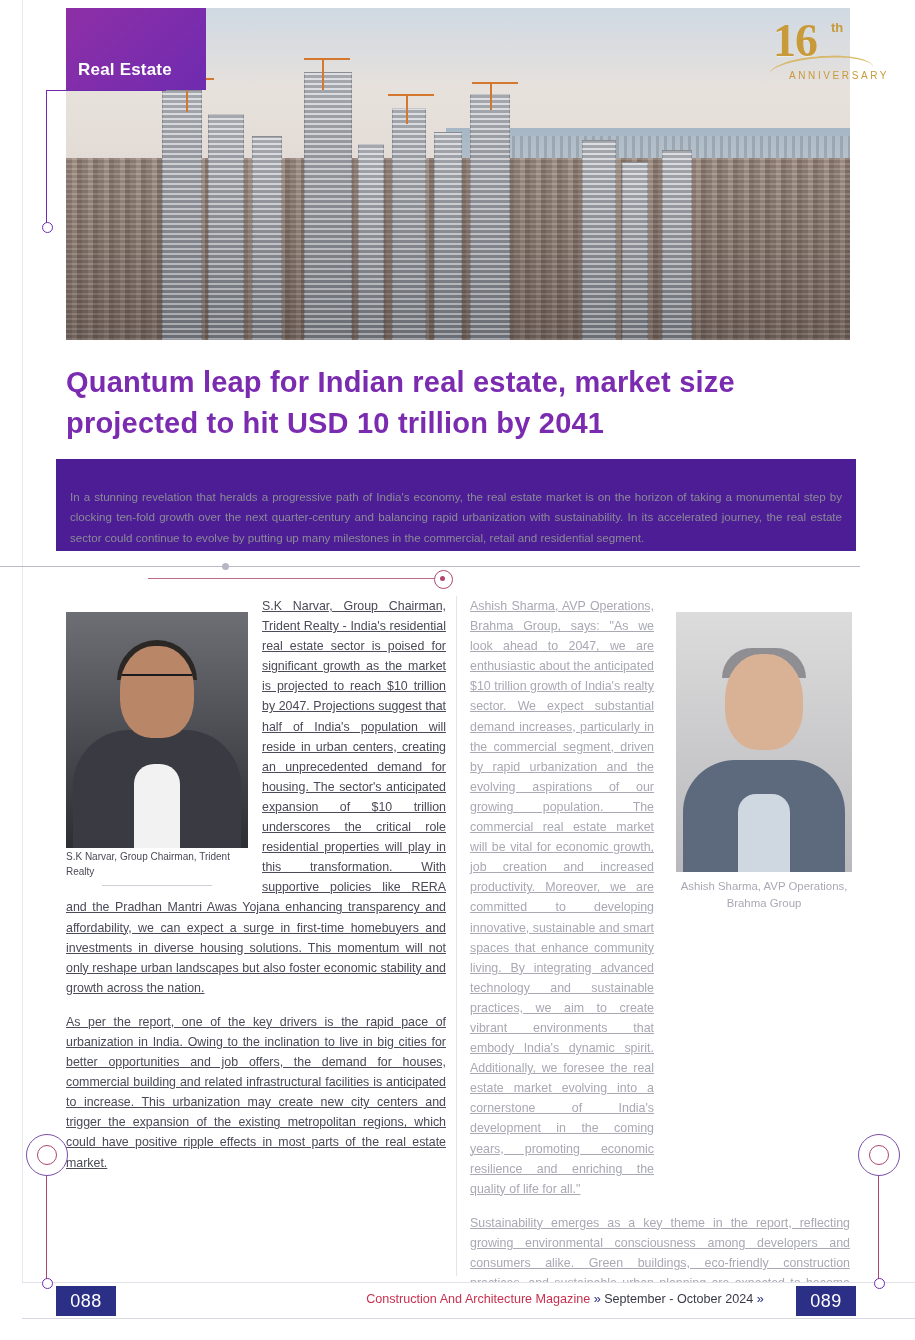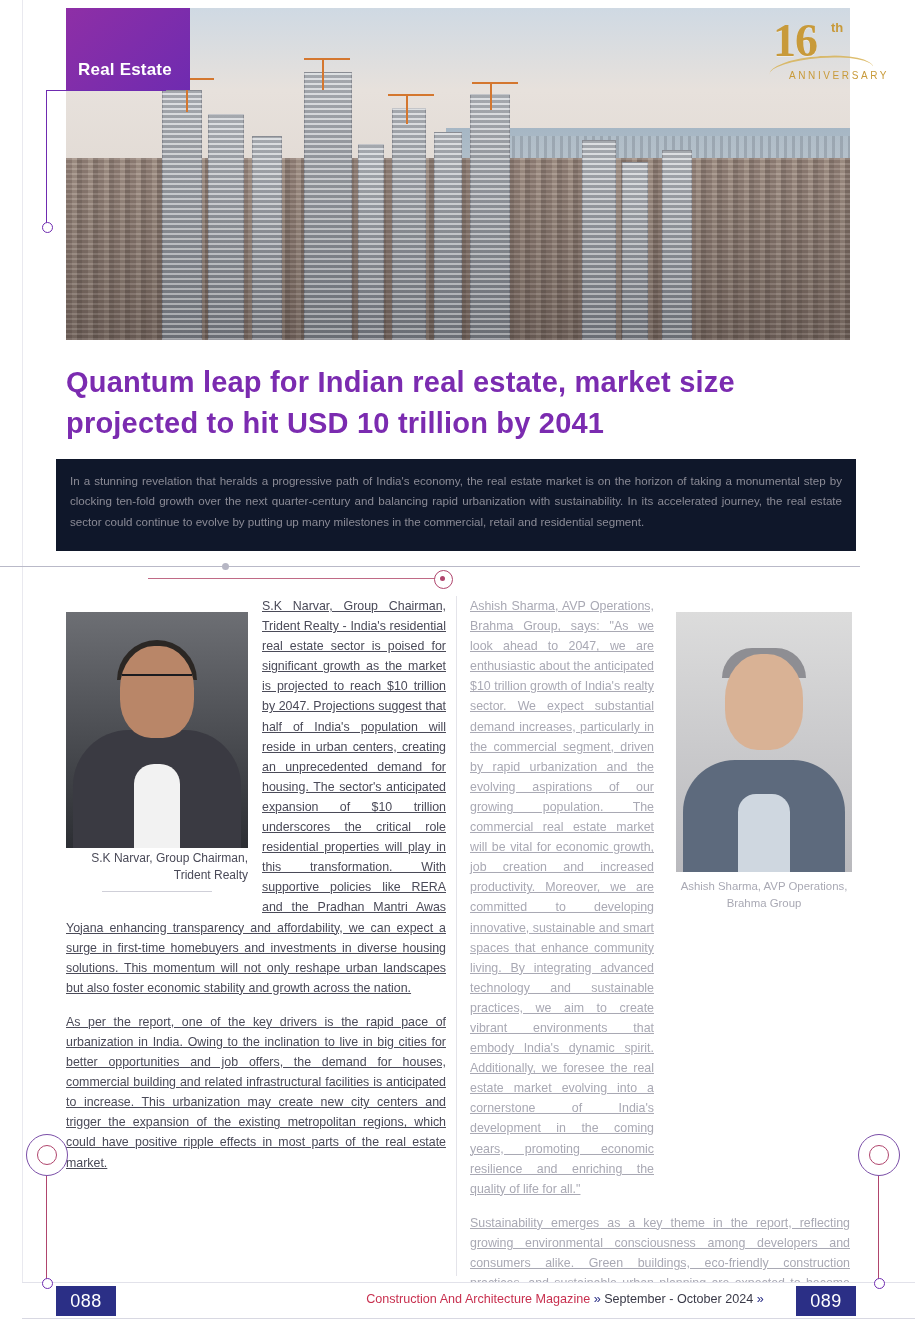--- a/index.html
+++ b/index.html
@@ -87,21 +87,21 @@
     width: 2px; background: #d4772f;
   }
   .crane::after {
     content:""; position:absolute; top:0; left:-18px; width:46px; height:2px; background:#d4772f;
   }
 
   
   .section-tab {
     position: absolute;
     left: 66px; top: 8px;
-    width: 124px; height: 82px;
+    width: 140px; height: 82px;
     background: linear-gradient(135deg,#8e2fa6,#6f2bb0);
     z-index: 4;
   }
   .section-tab span {
     position: absolute;
     left: 12px; bottom: 10px;
     color: #ffffff;
     font-size: 17px;
     font-weight: bold;
     letter-spacing: .2px;
@@ -162,25 +162,25 @@
     line-height: 1.42;
     font-weight: bold;
     letter-spacing: .2px;
   }
 
   
   .standfirst {
     position: absolute;
     left: 56px; top: 459px;
     width: 800px; height: 92px;
-    background: #0f172a;
+    background: #4c1d95;
     color: #8b8b96;
     font-size: 11.6px;
     line-height: 1.75;
-    padding: 12px 14px 0 14px;
+    padding: 28px 14px 0 14px;
     box-sizing: border-box;
     text-align: justify;
   }
 
   
   .divider {
     position: absolute; left: 0; top: 566px; width: 860px; height: 1px; background: #b9b9c8;
   }
   .divider-2 {
     position: absolute; left: 148px; top: 578px; width: 292px; height: 1px; background: #c06a86;
@@ -239,24 +239,24 @@
   .pr-face { top: 42px; width: 78px; height: 96px; background: #d9b295; }
   .pr-hair { position:absolute; left:50%; transform:translateX(-50%); top:36px; width:84px; height:30px; border-radius:42px 42px 0 0; background:#8e8e93; }
   .pr-body { position:absolute; left:50%; transform:translateX(-50%); bottom:0; width:162px; height:112px; background:#5d6a7d; border-radius:52px 52px 0 0; }
   .pr-shirt { position:absolute; left:50%; transform:translateX(-50%); bottom:0; width:52px; height:78px; background:#cfd7e0; border-radius:18px 18px 0 0; }
 
   .caption-left {
     width: 182px;
     float: left;
     clear: left;
     margin: -2px 14px 10px 0;
-    font-size: 12px;
+    font-size: 10px;
     line-height: 1.45;
     color: #4a4a58;
-    text-align: right;
+    text-align: left;
   }
   .caption-left .rule {
     width: 110px; height: 1px; background: #cfcfd8; margin: 6px auto 0 auto;
   }
   .caption-right {
     position: absolute;
     left: 206px; top: 282px;
     width: 176px;
     font-size: 11.4px;
     line-height: 1.45;

